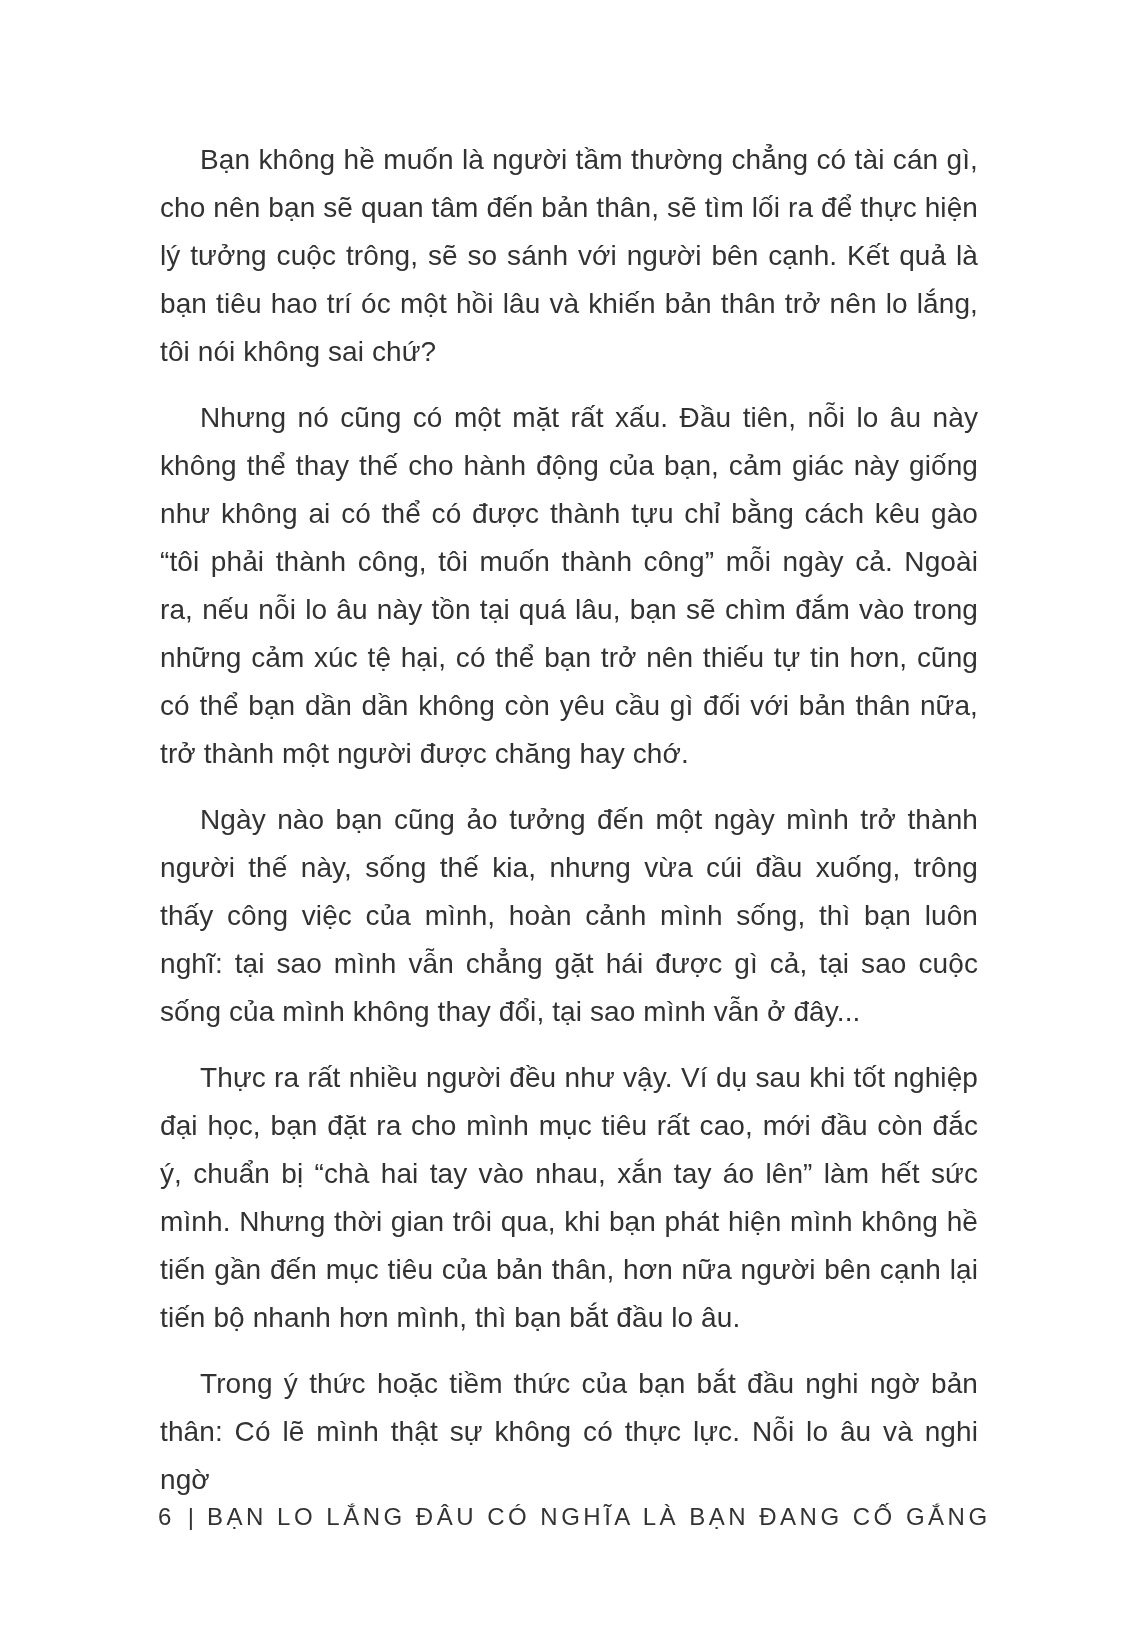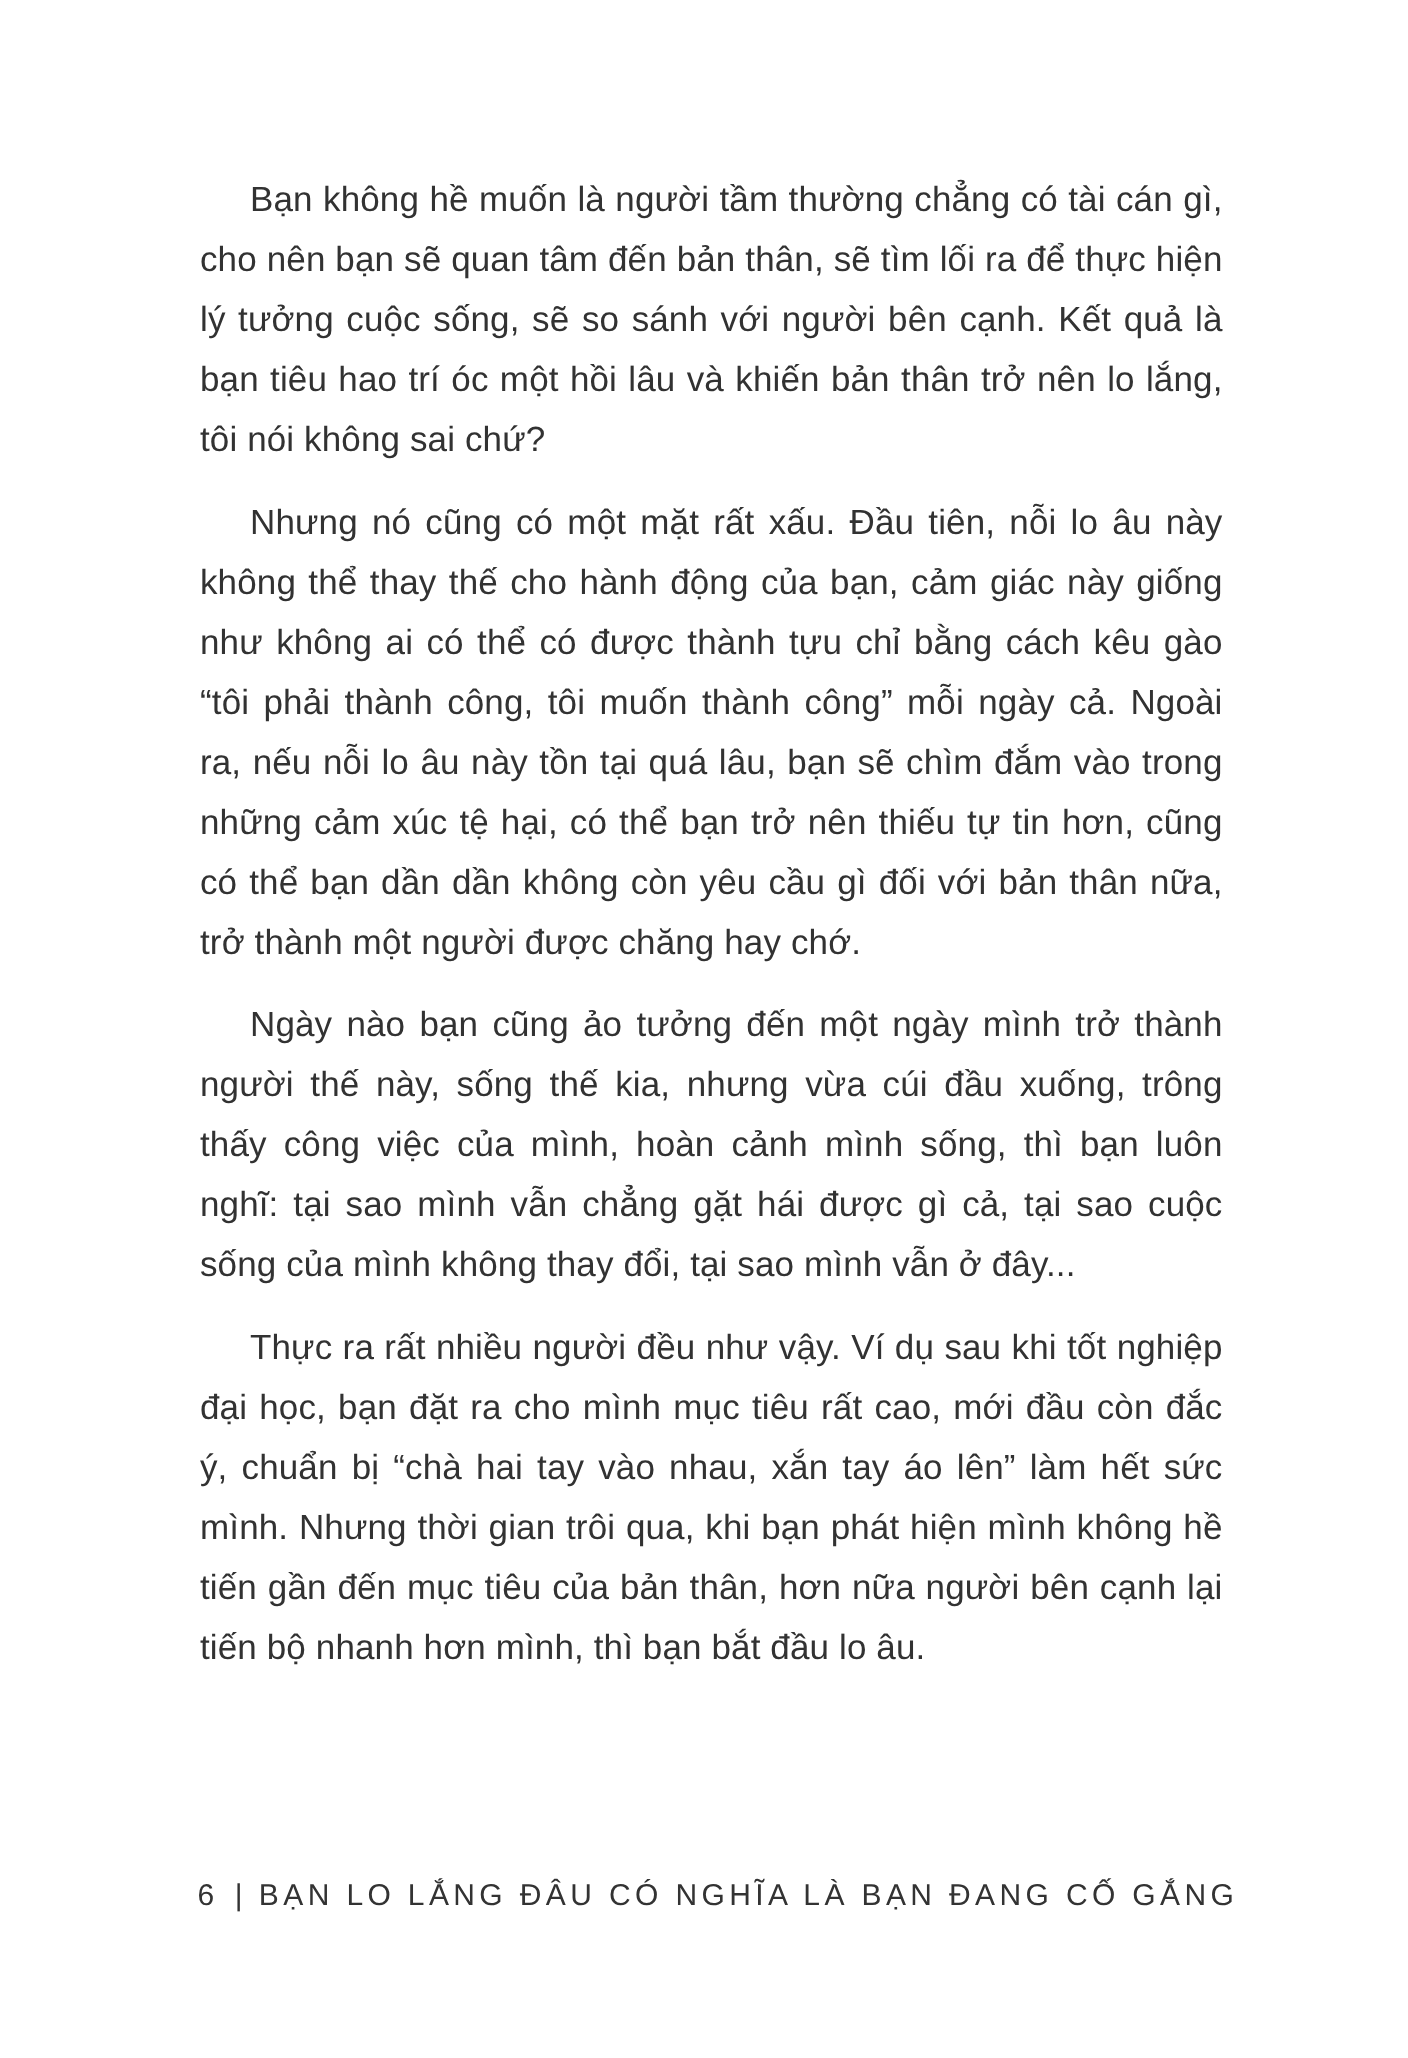--- a/index.html
+++ b/index.html
@@ -46,24 +46,25 @@
   .page-footer .sep {
     letter-spacing: 0;
   }
 </style>
 </head>
 <body>
 
 <div class="page">
 
   <div class="text-block">
-    <p>Bạn không hề muốn là người tầm thường chẳng có tài cán gì, cho nên bạn sẽ quan tâm đến bản thân, sẽ tìm lối ra để thực hiện lý tưởng cuộc sống, sẽ so sánh với người bên cạnh. Kết quả là bạn tiêu hao trí óc một hồi lâu và khiến bản thân trở nên lo lắng, tôi nói không sai chứ?</p>
+    <p>Bạn không hề muốn là người tầm thường chẳng có tài cán gì, cho nên bạn sẽ quan tâm đến bản thân, sẽ tìm lối ra để thực hiện lý tưởng cuộc trông, sẽ so sánh với người bên cạnh. Kết quả là bạn tiêu hao trí óc một hồi lâu và khiến bản thân trở nên lo lắng, tôi nói không sai chứ?</p>
     <p>Nhưng nó cũng có một mặt rất xấu. Đầu tiên, nỗi lo âu này không thể thay thế cho hành động của bạn, cảm giác này giống như không ai có thể có được thành tựu chỉ bằng cách kêu gào “tôi phải thành công, tôi muốn thành công” mỗi ngày cả. Ngoài ra, nếu nỗi lo âu này tồn tại quá lâu, bạn sẽ chìm đắm vào trong những cảm xúc tệ hại, có thể bạn trở nên thiếu tự tin hơn, cũng có thể bạn dần dần không còn yêu cầu gì đối với bản thân nữa, trở thành một người được chăng hay chớ.</p>
     <p>Ngày nào bạn cũng ảo tưởng đến một ngày mình trở thành người thế này, sống thế kia, nhưng vừa cúi đầu xuống, trông thấy công việc của mình, hoàn cảnh mình sống, thì bạn luôn nghĩ: tại sao mình vẫn chẳng gặt hái được gì cả, tại sao cuộc sống của mình không thay đổi, tại sao mình vẫn ở đây...</p>
     <p>Thực ra rất nhiều người đều như vậy. Ví dụ sau khi tốt nghiệp đại học, bạn đặt ra cho mình mục tiêu rất cao, mới đầu còn đắc ý, chuẩn bị “chà hai tay vào nhau, xắn tay áo lên” làm hết sức mình. Nhưng thời gian trôi qua, khi bạn phát hiện mình không hề tiến gần đến mục tiêu của bản thân, hơn nữa người bên cạnh lại tiến bộ nhanh hơn mình, thì bạn bắt đầu lo âu.</p>
+    <p>Trong ý thức hoặc tiềm thức của bạn bắt đầu nghi ngờ bản thân: Có lẽ mình thật sự không có thực lực. Nỗi lo âu và nghi ngờ</p>
   </div>
 
   <div class="page-footer">
     <span>6</span>
     <span class="sep">|</span>
     <span>BẠN LO LẮNG ĐÂU CÓ NGHĨA LÀ BẠN ĐANG CỐ GẮNG</span>
   </div>
 
 </div>
 

